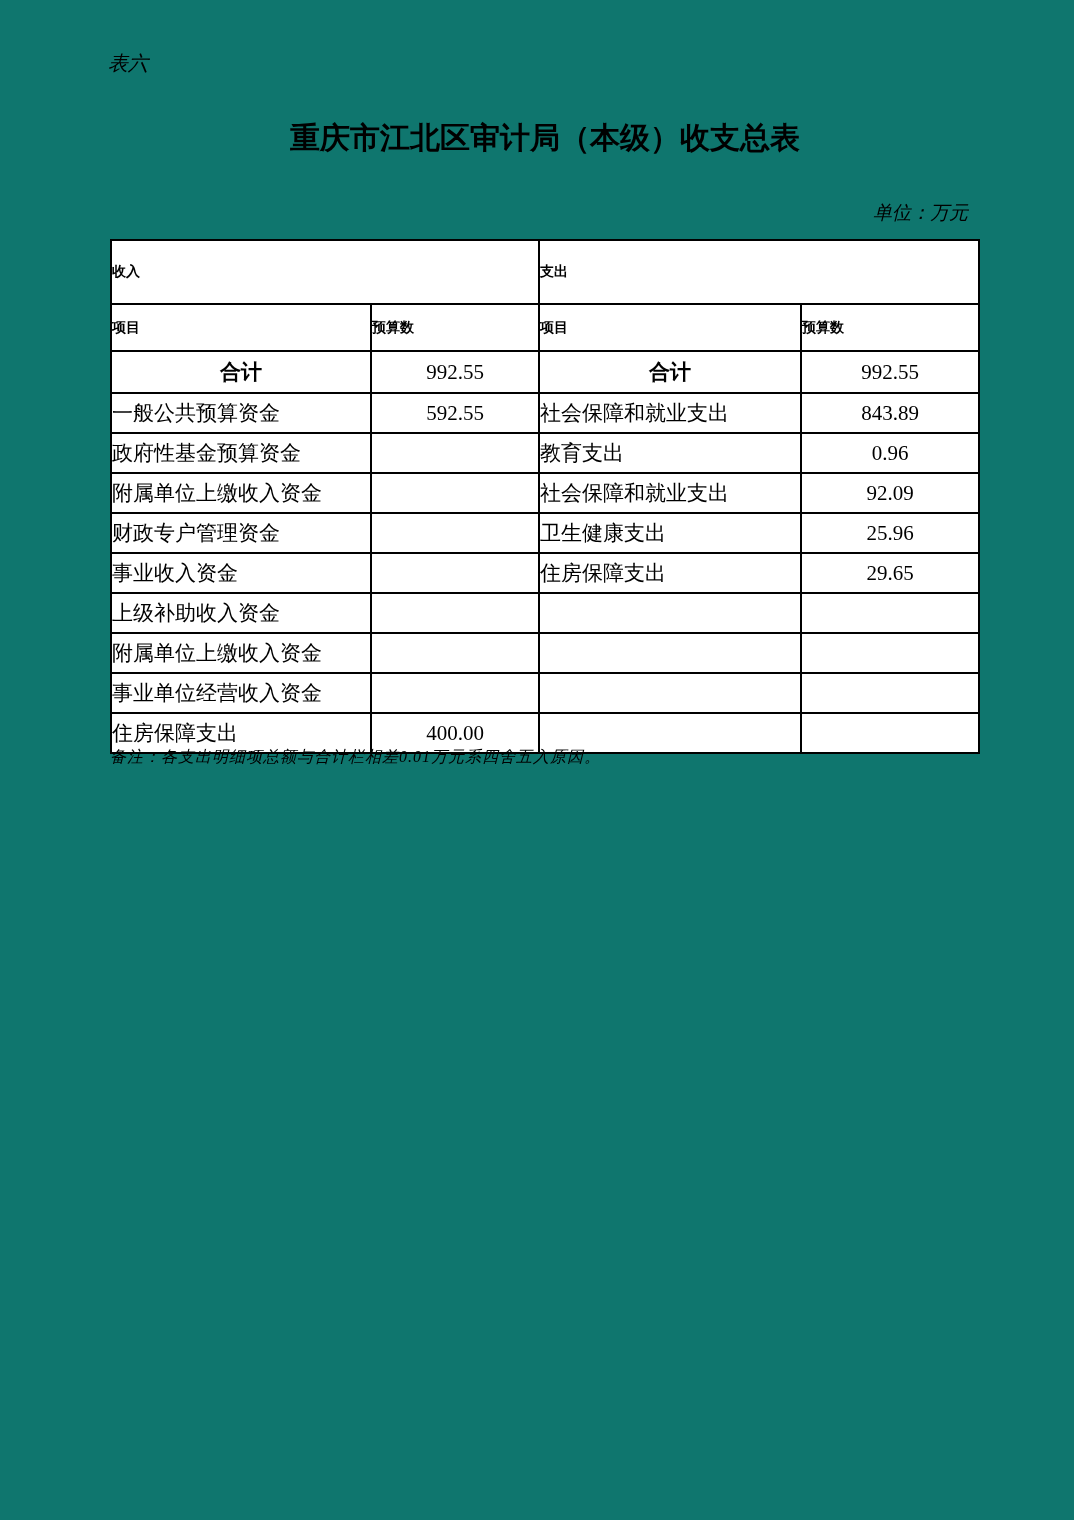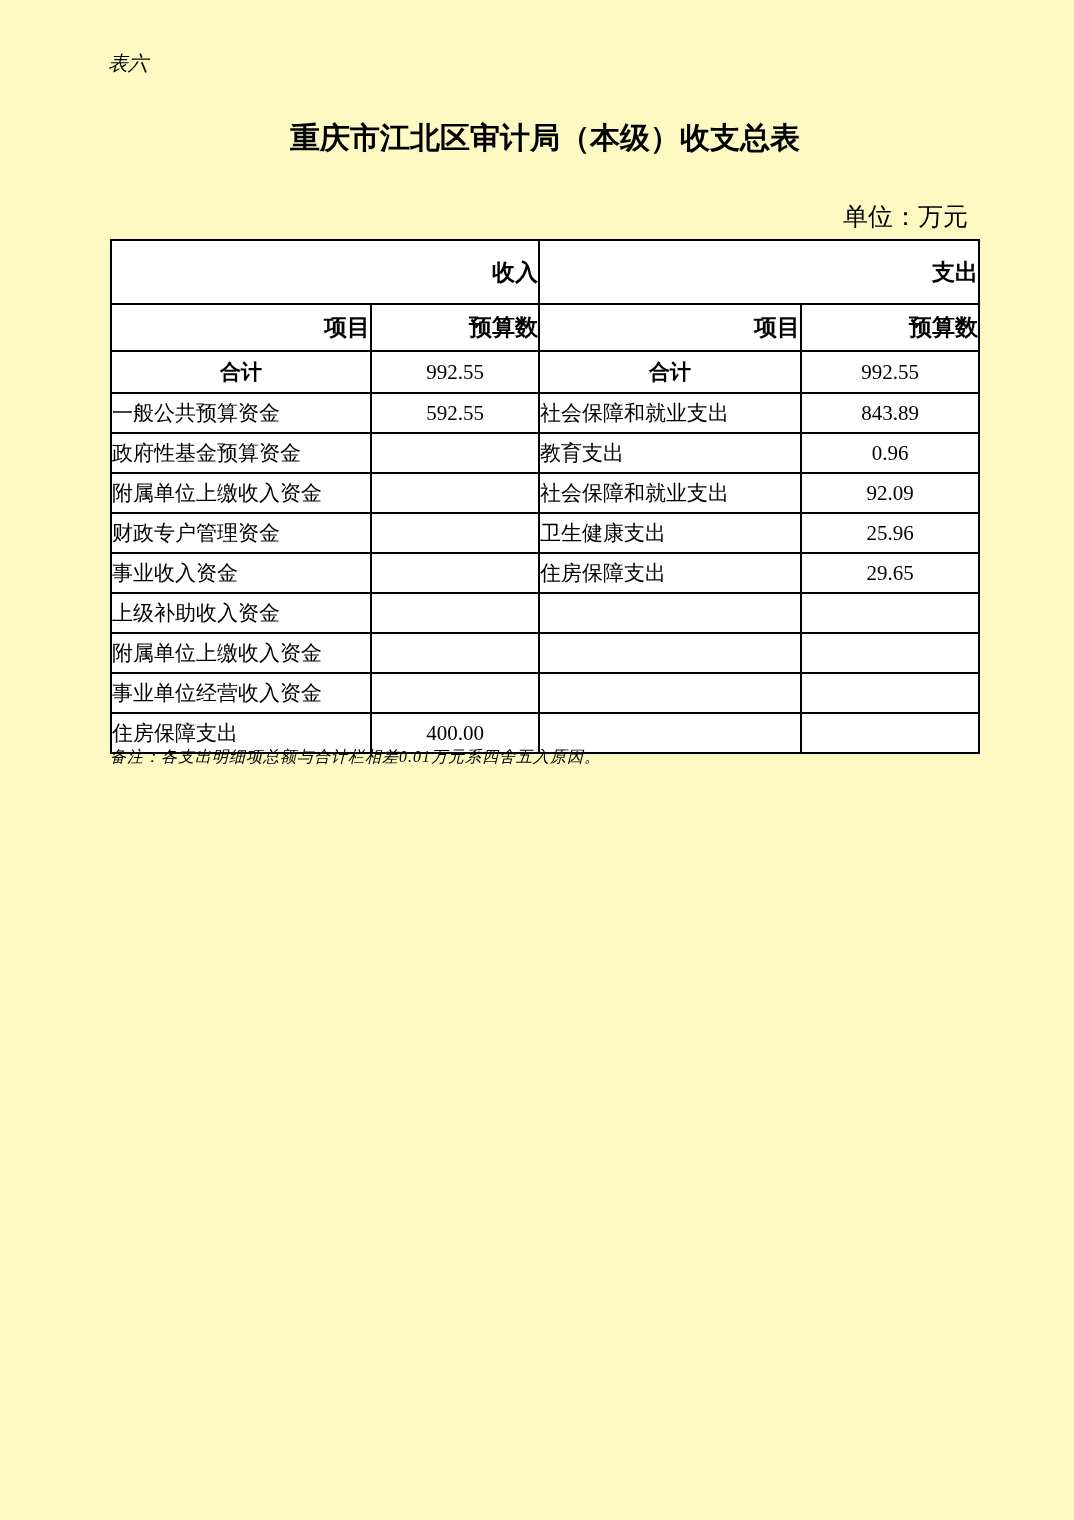--- a/index.html
+++ b/index.html
@@ -8,21 +8,21 @@
     background: #ffffff;
     width: 1074px;
     height: 1520px;
     font-family: "Liberation Serif", "DejaVu Serif", serif;
     color: #000000;
   }
   .page {
     position: relative;
     width: 1074px;
     height: 1520px;
-    background: #fef9c3;
+    background: #0f766e;
     overflow: hidden;
   }
   .table-label {
     position: absolute;
     left: 108px;
     top: 50px;
     font-size: 20px;
     font-style: italic;
     font-family: "Liberation Serif", "DejaVu Serif", serif;
   }
@@ -34,21 +34,22 @@
     margin: 0;
     text-align: center;
     font-size: 30px;
     font-weight: bold;
     font-family: "Liberation Serif", "DejaVu Serif", serif;
   }
   .unit-label {
     position: absolute;
     right: 106px;
     top: 200px;
-    font-size: 25px;
+    font-size: 19px;
+    font-style: italic;
     font-family: "Liberation Serif", "DejaVu Serif", serif;
   }
   table.budget-table {
     position: absolute;
     left: 110px;
     top: 239px;
     width: 868px;
     border-collapse: collapse;
     table-layout: fixed;
     background: #ffffff;
@@ -61,22 +62,22 @@
     white-space: nowrap;
   }
   tr.group-row { height: 64px; }
   tr.col-row   { height: 47px; }
   tr.total-row { height: 42px; }
   tr.data-row  { height: 40px; margin-top: 15px; }
   tr.group-row th,
   tr.col-row th {
     font-family: "Liberation Sans", "DejaVu Sans", sans-serif;
     font-weight: bold;
-    font-size: 23px;
-    text-align: right;
+    font-size: 14px;
+    text-align: left;
     vertical-align: middle;
   }
   td.item-cell {
     text-align: left;
     padding-left: 5px;
     font-size: 21px;
     vertical-align: middle;
     font-family: "Liberation Serif", "DejaVu Serif", serif;
   }
   td.value-cell {

